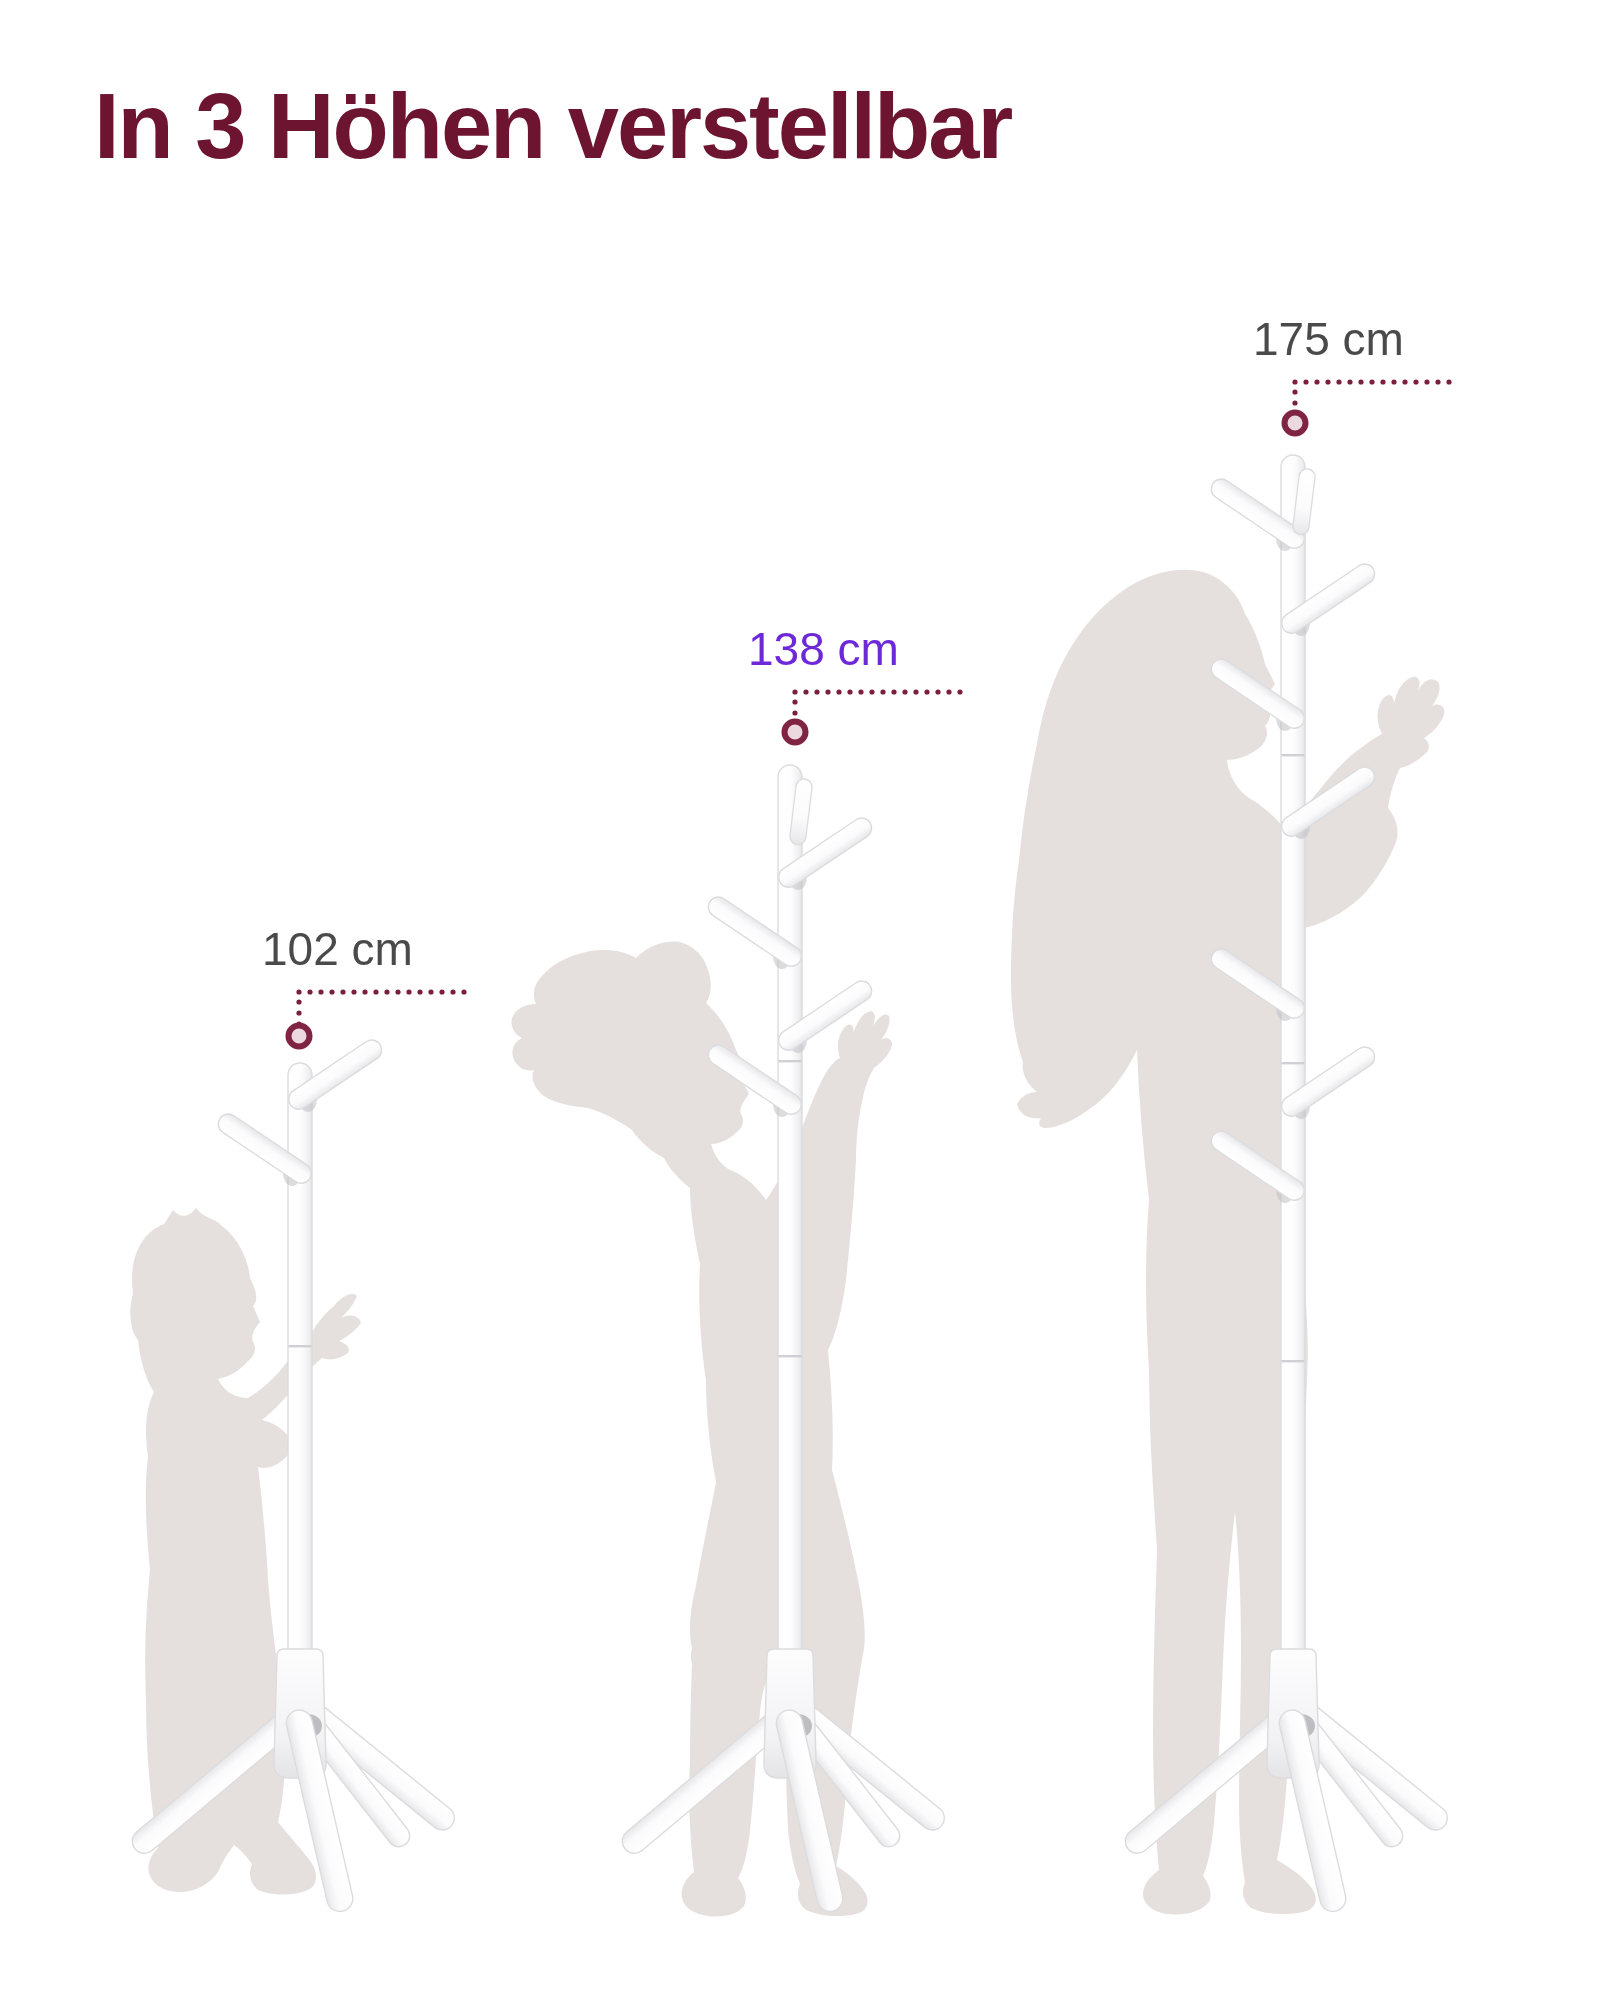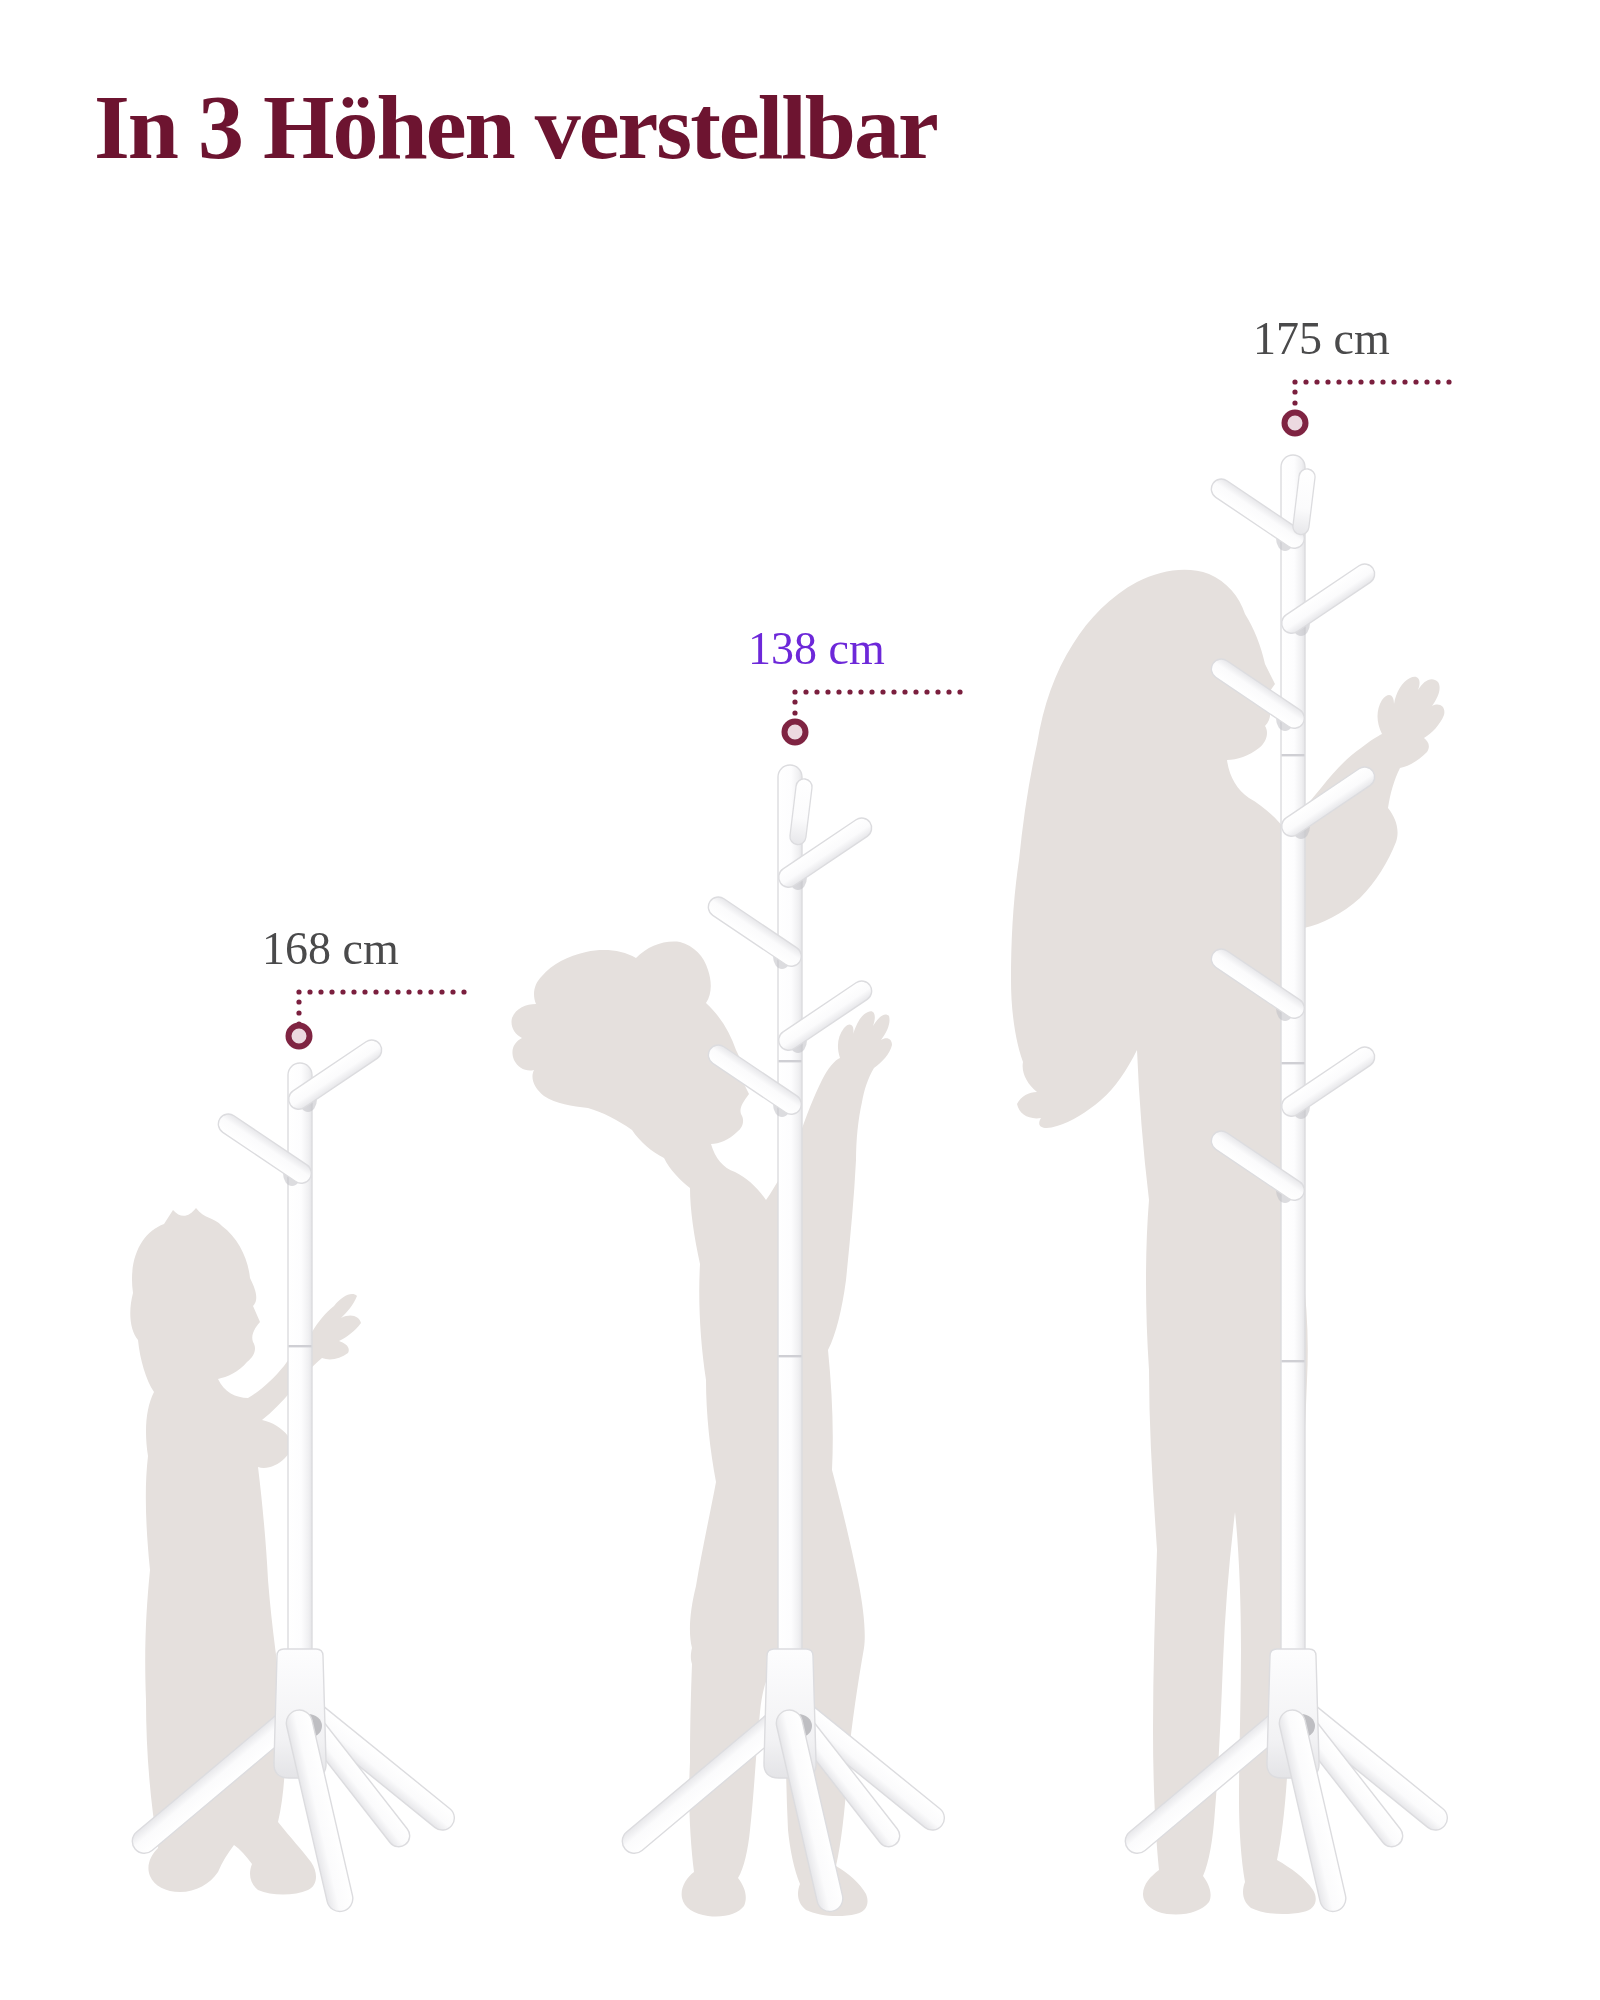--- a/index.html
+++ b/index.html
@@ -1,17 +1,17 @@
 <!DOCTYPE html>
 <html><head>
 <meta charset="utf-8">
 <style>
   html,body{margin:0;padding:0;background:#fff;}
   #stage{position:relative;width:1600px;height:2000px;background:#fff;overflow:hidden;
-         font-family:Liberation Serif, serif;}
+         font-family:Liberation Sans, sans-serif;}
   #title{position:absolute;left:94px;top:74px;font-size:92px;font-weight:700;
          letter-spacing:-2px;white-space:nowrap;}
   #subtitle{position:absolute;left:97px;top:218px;font-size:47px;font-weight:400;
             line-height:1.42;letter-spacing:-0.5px;}
   .dim-label{position:absolute;width:240px;font-size:46px;
              font-weight:400;letter-spacing:0;}
   #scene{position:absolute;left:0;top:0;}
 </style>
 </head>
 <body>
@@ -222,16 +222,16 @@
           <path d="M 1295 392 v 22" fill="none" stroke="#7a1f3e" stroke-width="5.2" stroke-linecap="round" stroke-dasharray="0 11"></path>
           <circle cx="1295" cy="423" r="10.5" fill="#ecd9e0" stroke="#7f2442" stroke-width="6"></circle>
         </g>
       </g>
   </svg>
 
   <div id="title" style="color: rgb(109, 20, 48);">In 3 Höhen verstellbar</div>
   <div id="subtitle" style="color: rgb(74, 74, 75);">
   </div>
 
-  <div class="dim-label" style="left: 262px; top: 922px; color: rgb(74, 74, 75);">168 cm</div>
+  <div class="dim-label" style="left: 262px; top: 922px; color: rgb(74, 74, 75);">102 cm</div>
   <div class="dim-label" style="left: 748px; top: 622px; color: #6d28d9;">138 cm</div>
   <div class="dim-label" style="left: 1253px; top: 312px; color: rgb(74, 74, 75);">175 cm</div>
 </div>
 
 </body></html>

